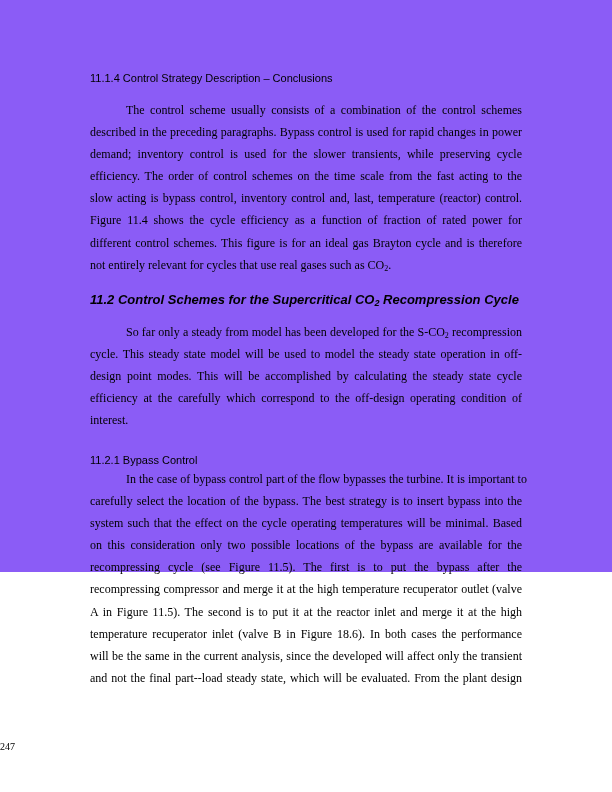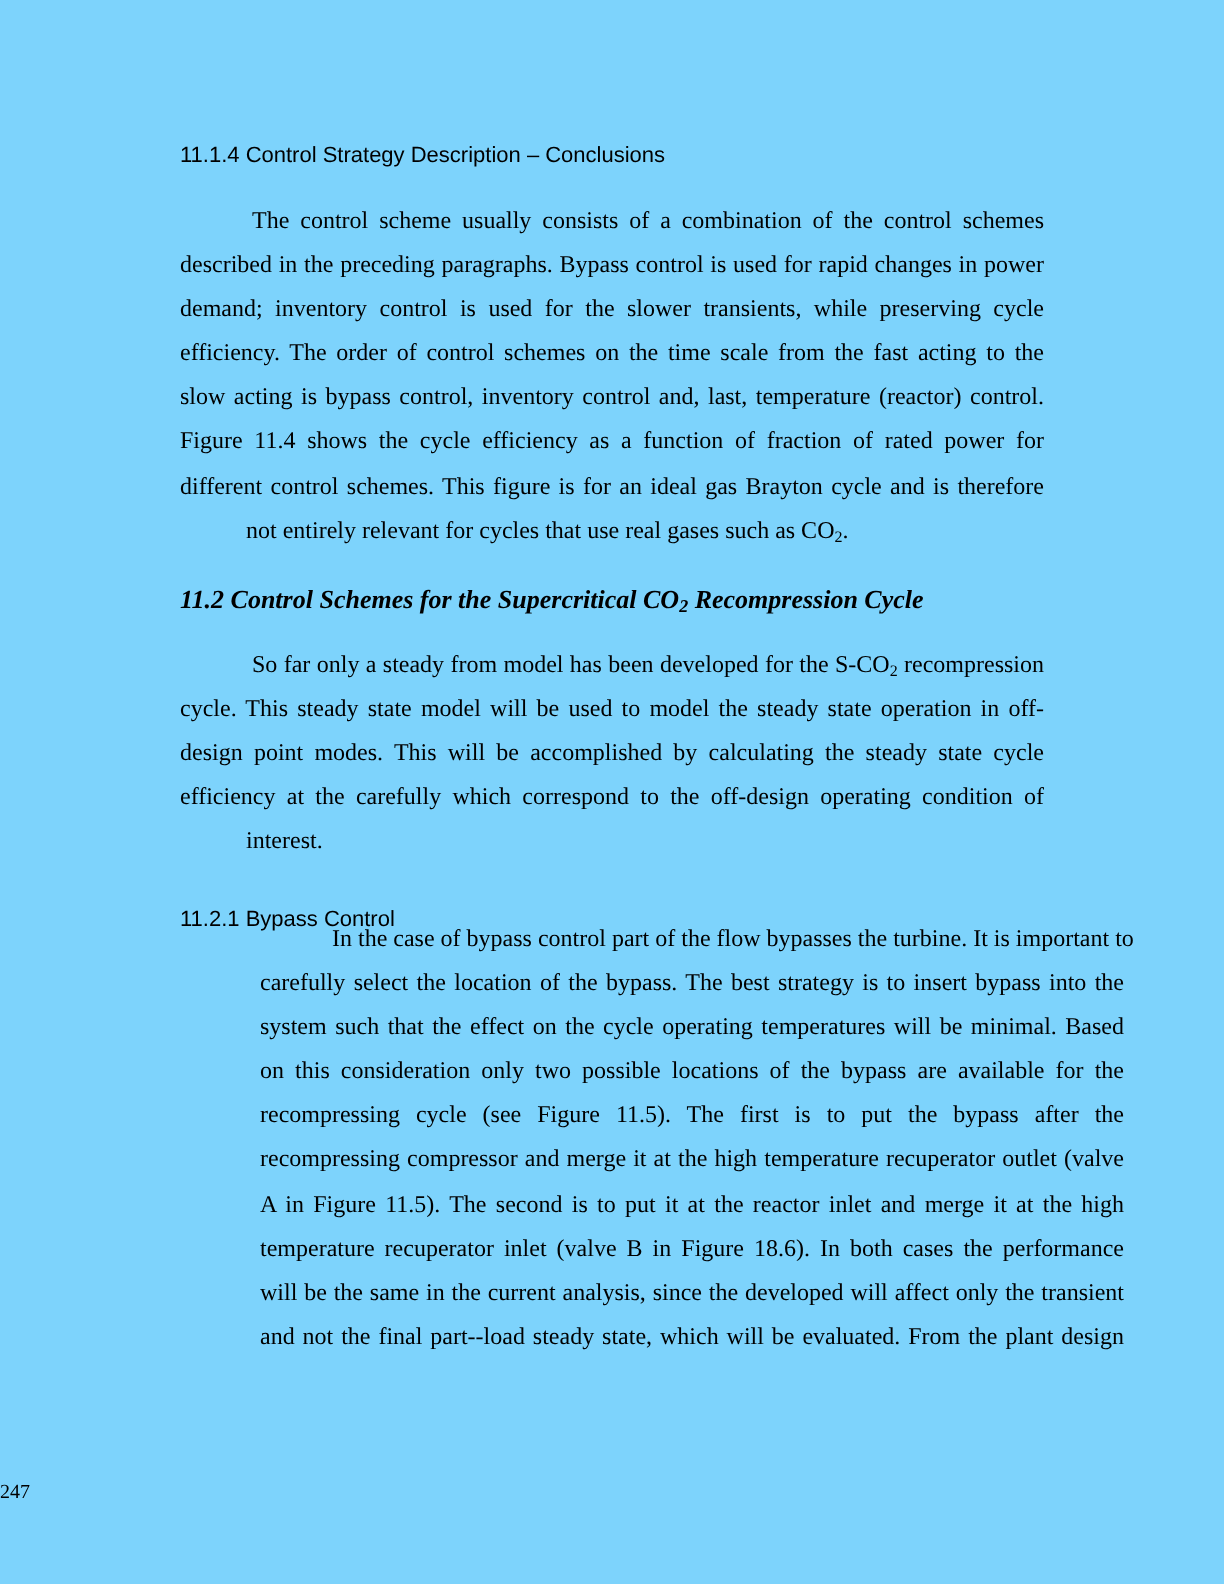--- a/index.html
+++ b/index.html
@@ -11,35 +11,35 @@
       width: 612px;
       height: 792px;
       position: relative;
       overflow: hidden;
       color: #000000;
     }
     .page {
       position: absolute;
       left: 0; top: 0;
       width: 612px;
-      height: 792px;
-      background: #7dd3fc;
+      height: 572px;
+      background: #8b5cf6;
     }
     .h3 {
       position: absolute;
       left: 90px;
       font-family: "Liberation Sans", sans-serif;
       font-size: 11px;
       line-height: 14px;
       white-space: nowrap;
     }
     .h2 {
       position: absolute;
       left: 90px;
-      font-family: Liberation Serif, serif;
+      font-family: Liberation Sans, sans-serif;
       font-size: 13px;
       font-weight: bold;
       font-style: italic;
       line-height: 16px;
       white-space: nowrap;
     }
     .h2 sub {
       font-size: 9px;
       vertical-align: -2px;
       line-height: 0;
@@ -55,21 +55,21 @@
     }
     .line {
       display: block;
       height: 22.1px;
       white-space: nowrap;
       text-align-last: justify;
       text-align: justify;
       overflow: visible;
     }
     .line.indent { padding-left: 36px; }
-    .line.last { text-align-last: left; margin-left: 33px; }
+    .line.last { text-align-last: left; }
     .line sub {
       font-size: 8px;
       vertical-align: -2px;
       line-height: 0;
     }
     .page-number {
       position: absolute;
       left: 0;
       width: 612px;
       top: 741px;
@@ -101,21 +101,21 @@
   <div class="para" style="top:321px;">
     <span class="line indent"><span>So far only a steady from model has been developed for the S-CO</span><sub>2</sub><span> recompression</span></span>
     <span class="line">cycle. This steady state model will be used to model the steady state operation in off-</span>
     <span class="line">design point modes. This will be accomplished by calculating the steady state cycle</span>
     <span class="line">efficiency at the carefully which correspond to the off-design operating condition of</span>
     <span class="line last">interest.</span>
   </div>
 
   <div class="h3" style="top:453px;">11.2.1  Bypass Control</div>
 
-  <div class="para" style="top:458px;margin-left:40px;">
+  <div class="para" style="top:468px;">
     <span class="line indent">In the case of bypass control part of the flow bypasses the turbine.  It is important to</span>
     <span class="line">carefully select the location of the bypass.  The best strategy is to insert bypass into the</span>
     <span class="line">system such that the effect on the cycle operating temperatures will be minimal.  Based</span>
     <span class="line">on this consideration only two possible locations of the bypass are available for the</span>
     <span class="line">recompressing cycle (see Figure 11.5).   The first is to put the bypass after the</span>
     <span class="line">recompressing compressor and merge it at the high temperature recuperator outlet (valve</span>
     <span class="line">A in Figure 11.5).  The second is to put it at the reactor inlet and merge it at the high</span>
     <span class="line">temperature recuperator inlet (valve B in Figure 18.6).  In both cases the performance</span>
     <span class="line">will be the same in the current analysis, since the developed will affect only the transient</span>
     <span class="line">and not the final part--load steady state, which will be evaluated.  From the plant design</span>

